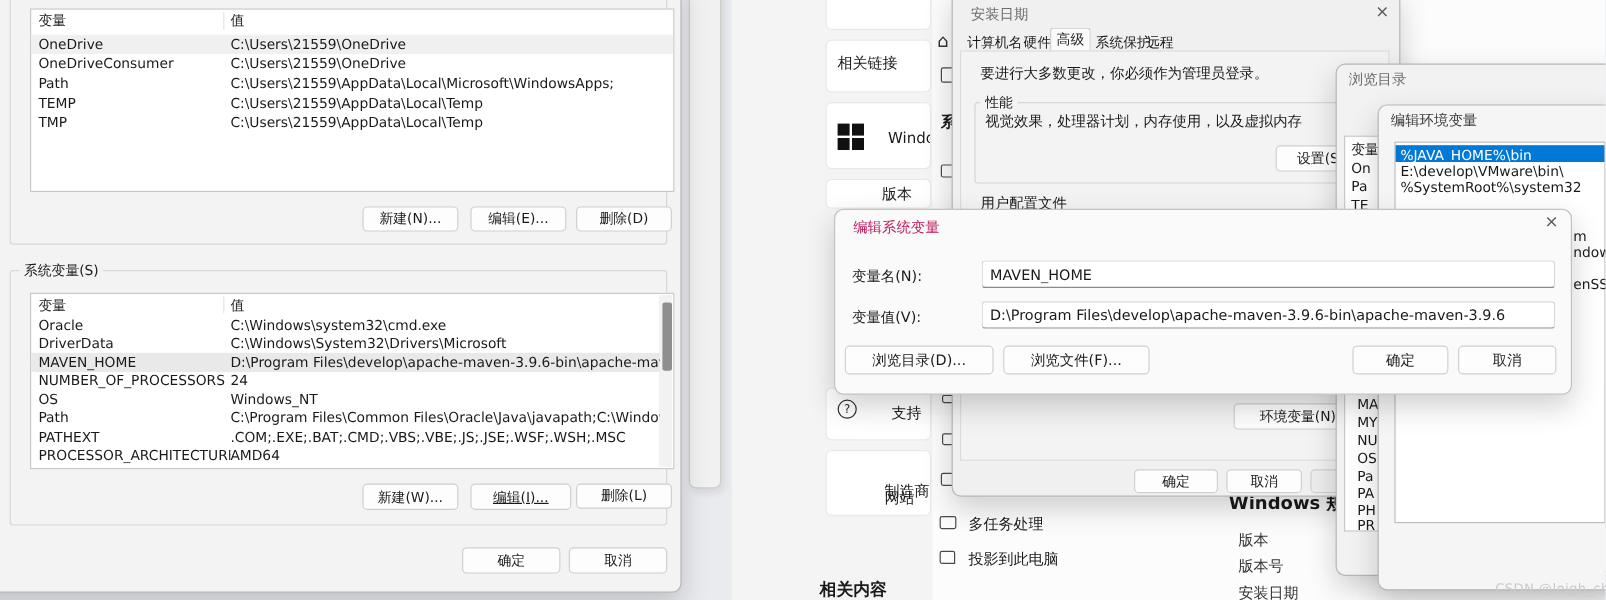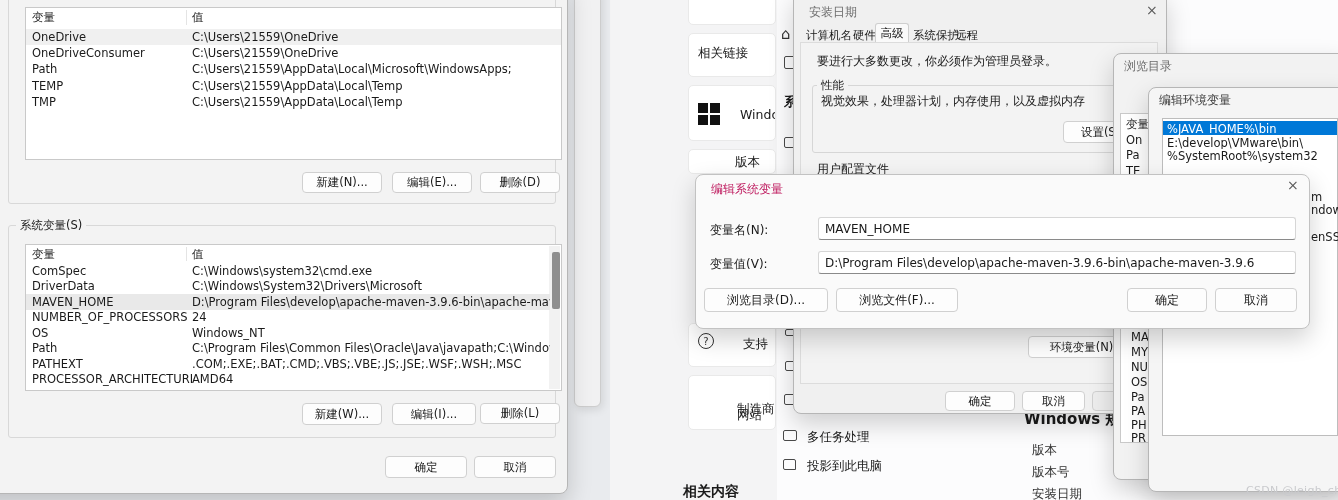--- a/index.html
+++ b/index.html
@@ -225,21 +225,21 @@
     <div class="tbl" style="left:25px;top:244px;width:537px;height:147px;">
       <div style="position:absolute;left:160px;top:2px;height:14px;width:1px;background:#e4e4e4;"></div>
       <div style="position:absolute;right:1px;top:1px;width:11px;bottom:1px;background:#f2f2f2;"></div>
     </div>
     <div class="scroll-thumb" style="left:552px;top:252px;width:8px;height:57px;"></div>
     <div class="vrow hdr" style="top:246px;width:524px;">
       <span class="c1">变量</span>
       <span class="c2">值</span>
     </div>
     <div class="vrow" style="top:263px;height:15.5px;width:524px;">
-      <span class="c1">ComSpec</span>
+      <span class="c1">Oracle</span>
         <span class="c2">C:\Windows\system32\cmd.exe</span>
     </div>
     <div class="vrow" style="top:278.5px;height:15.5px;width:524px;">
       <span class="c1">DriverData</span>
         <span class="c2">C:\Windows\System32\Drivers\Microsoft</span>
     </div>
     <div class="vrow" style="top:294px;height:15.5px;width:524px;background:#e9e9e9;">
       <span class="c1">MAVEN_HOME</span>
         <span class="c2">D:\Program Files\develop\apache-maven-3.9.6-bin\apache-mave...</span>
     </div>
@@ -257,21 +257,21 @@
     </div>
     <div class="vrow" style="top:356px;height:15.5px;width:524px;">
       <span class="c1">PATHEXT</span>
         <span class="c2">.COM;.EXE;.BAT;.CMD;.VBS;.VBE;.JS;.JSE;.WSF;.WSH;.MSC</span>
     </div>
     <div class="vrow" style="top:371.5px;height:15.5px;width:524px;">
       <span class="c1">PROCESSOR_ARCHITECTURE</span>
         <span class="c2">AMD64</span>
     </div>
     <div class="btn" style="left:302px;top:403px;width:80px;height:22px;">新建(W)...</div>
-    <div class="btn" style="left:392px;top:403px;width:84px;height:22px;">编辑(I)...</div>
+    <div class="btn" style="left:392px;top:403px;width:84px;height:22px;text-decoration:underline;">编辑(I)...</div>
     <div class="btn" style="left:480px;top:403px;width:80px;height:21px;">删除(L)</div>
 
     <div class="btn" style="left:385px;top:456px;width:82px;height:22px;">确定</div>
     <div class="btn" style="left:474px;top:456px;width:82px;height:22px;">取消</div>
   </div>
 
   <span class="abs" style="z-index:9;left:1246px;top:484px;font-size:11px;color:#c9cacd;letter-spacing:.3px;white-space:nowrap;">CSDN @leigh_chen</span>
 
 </div>
 

